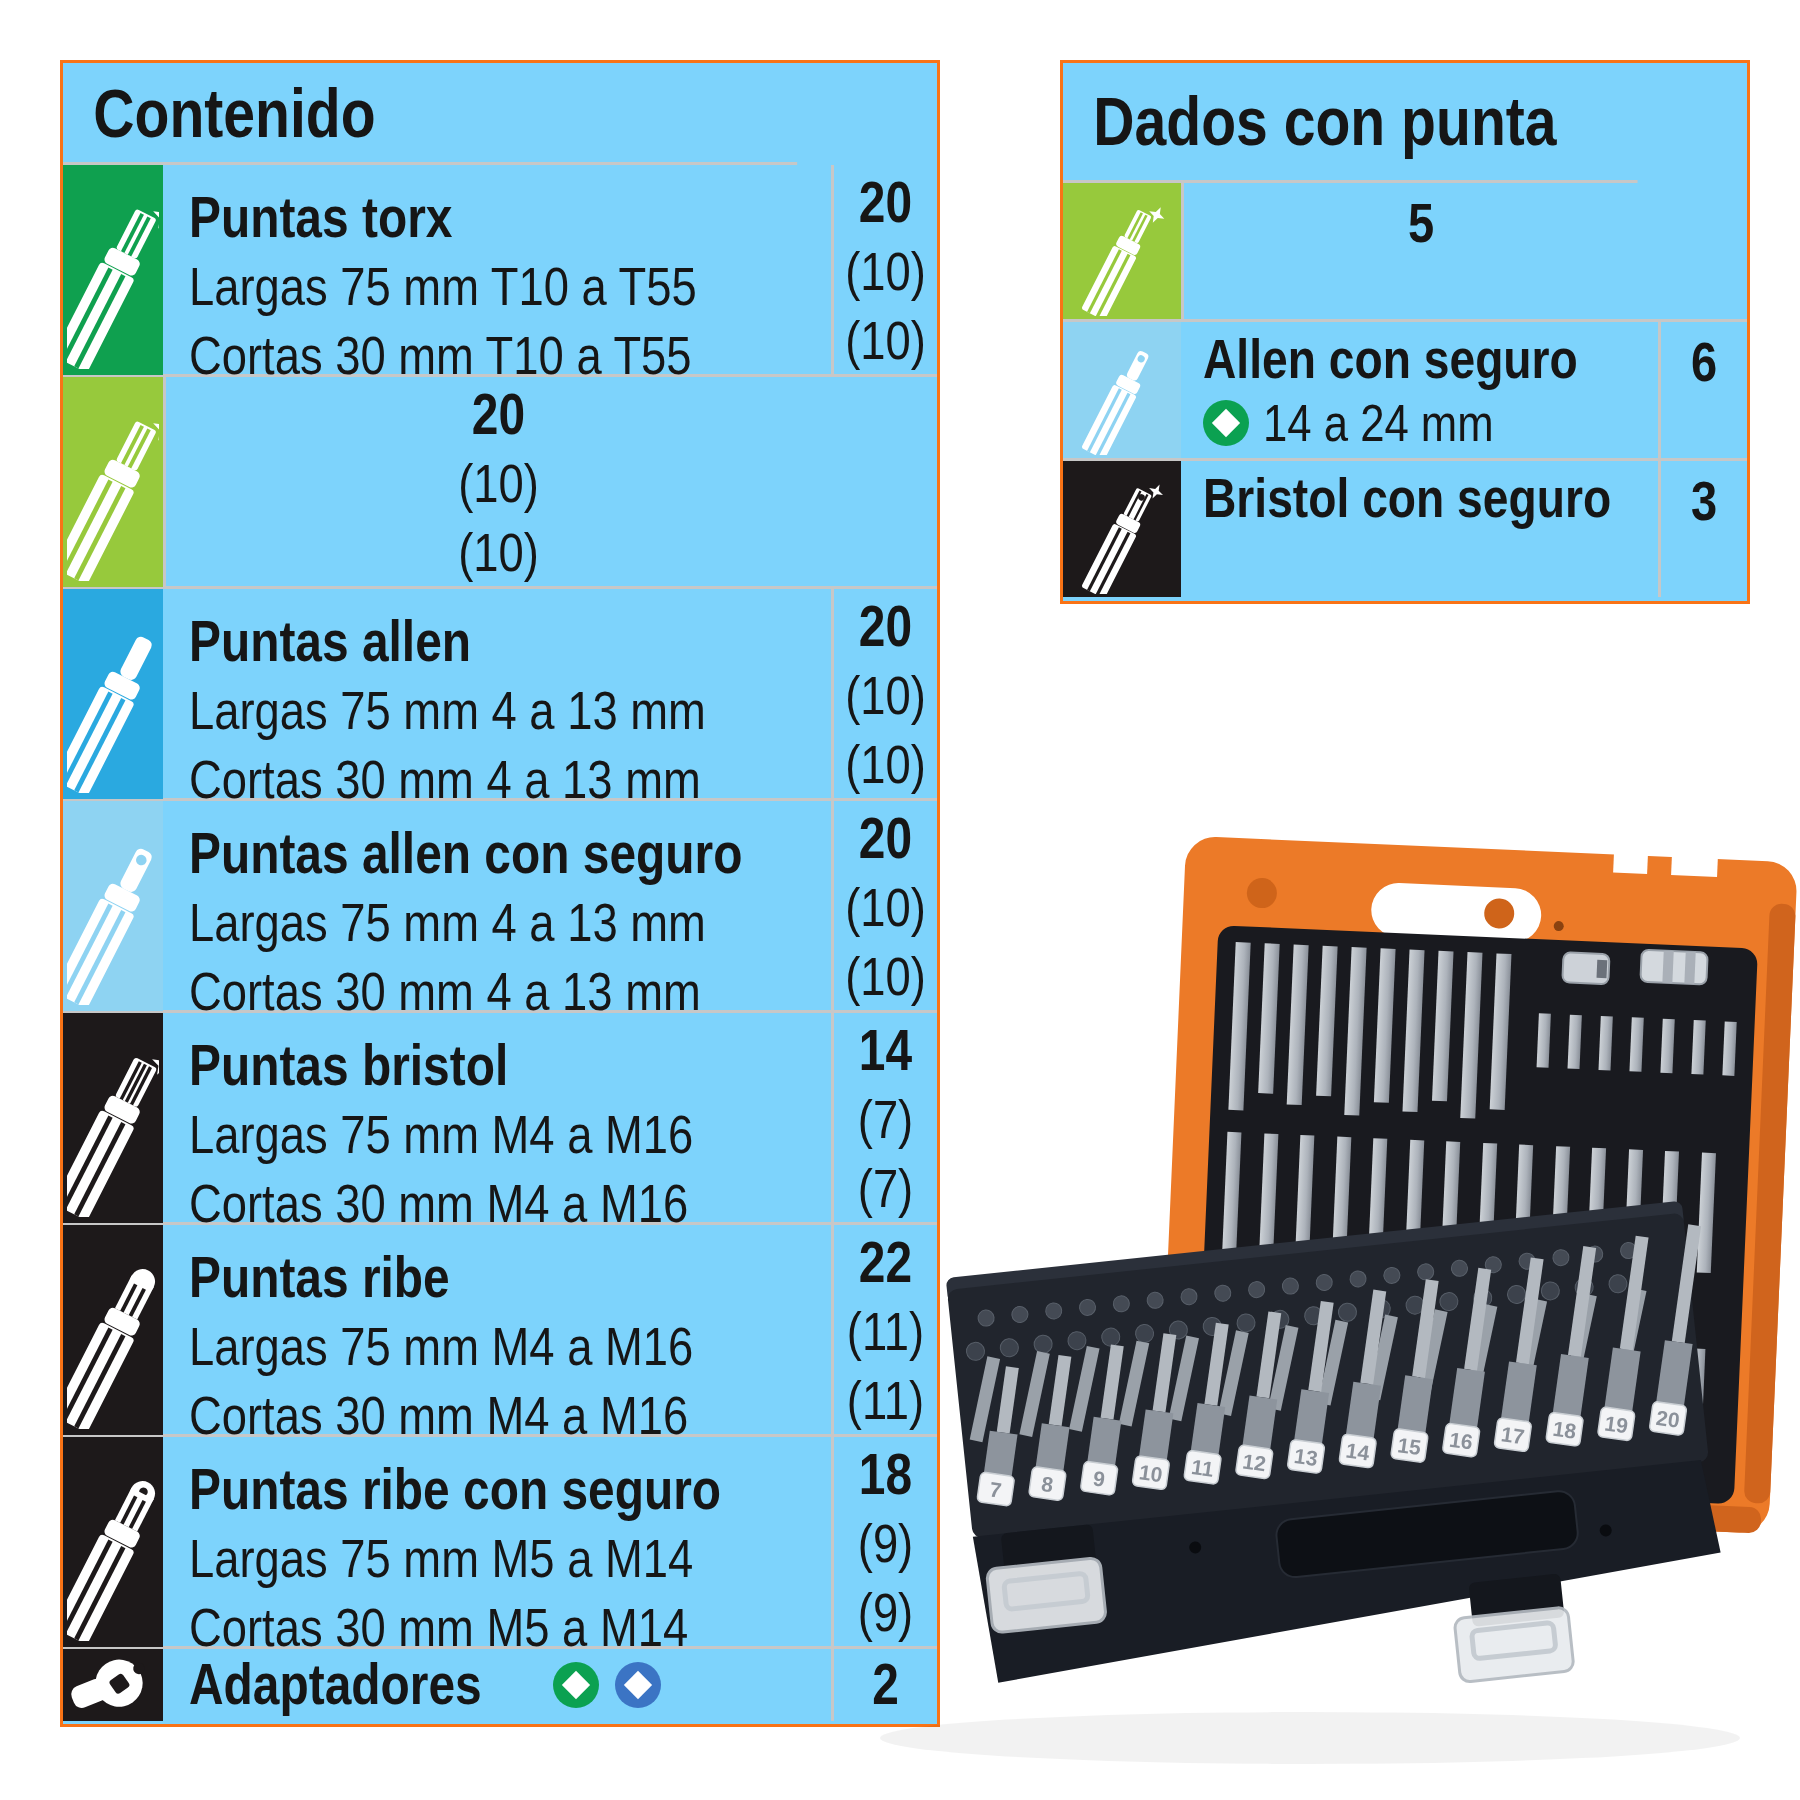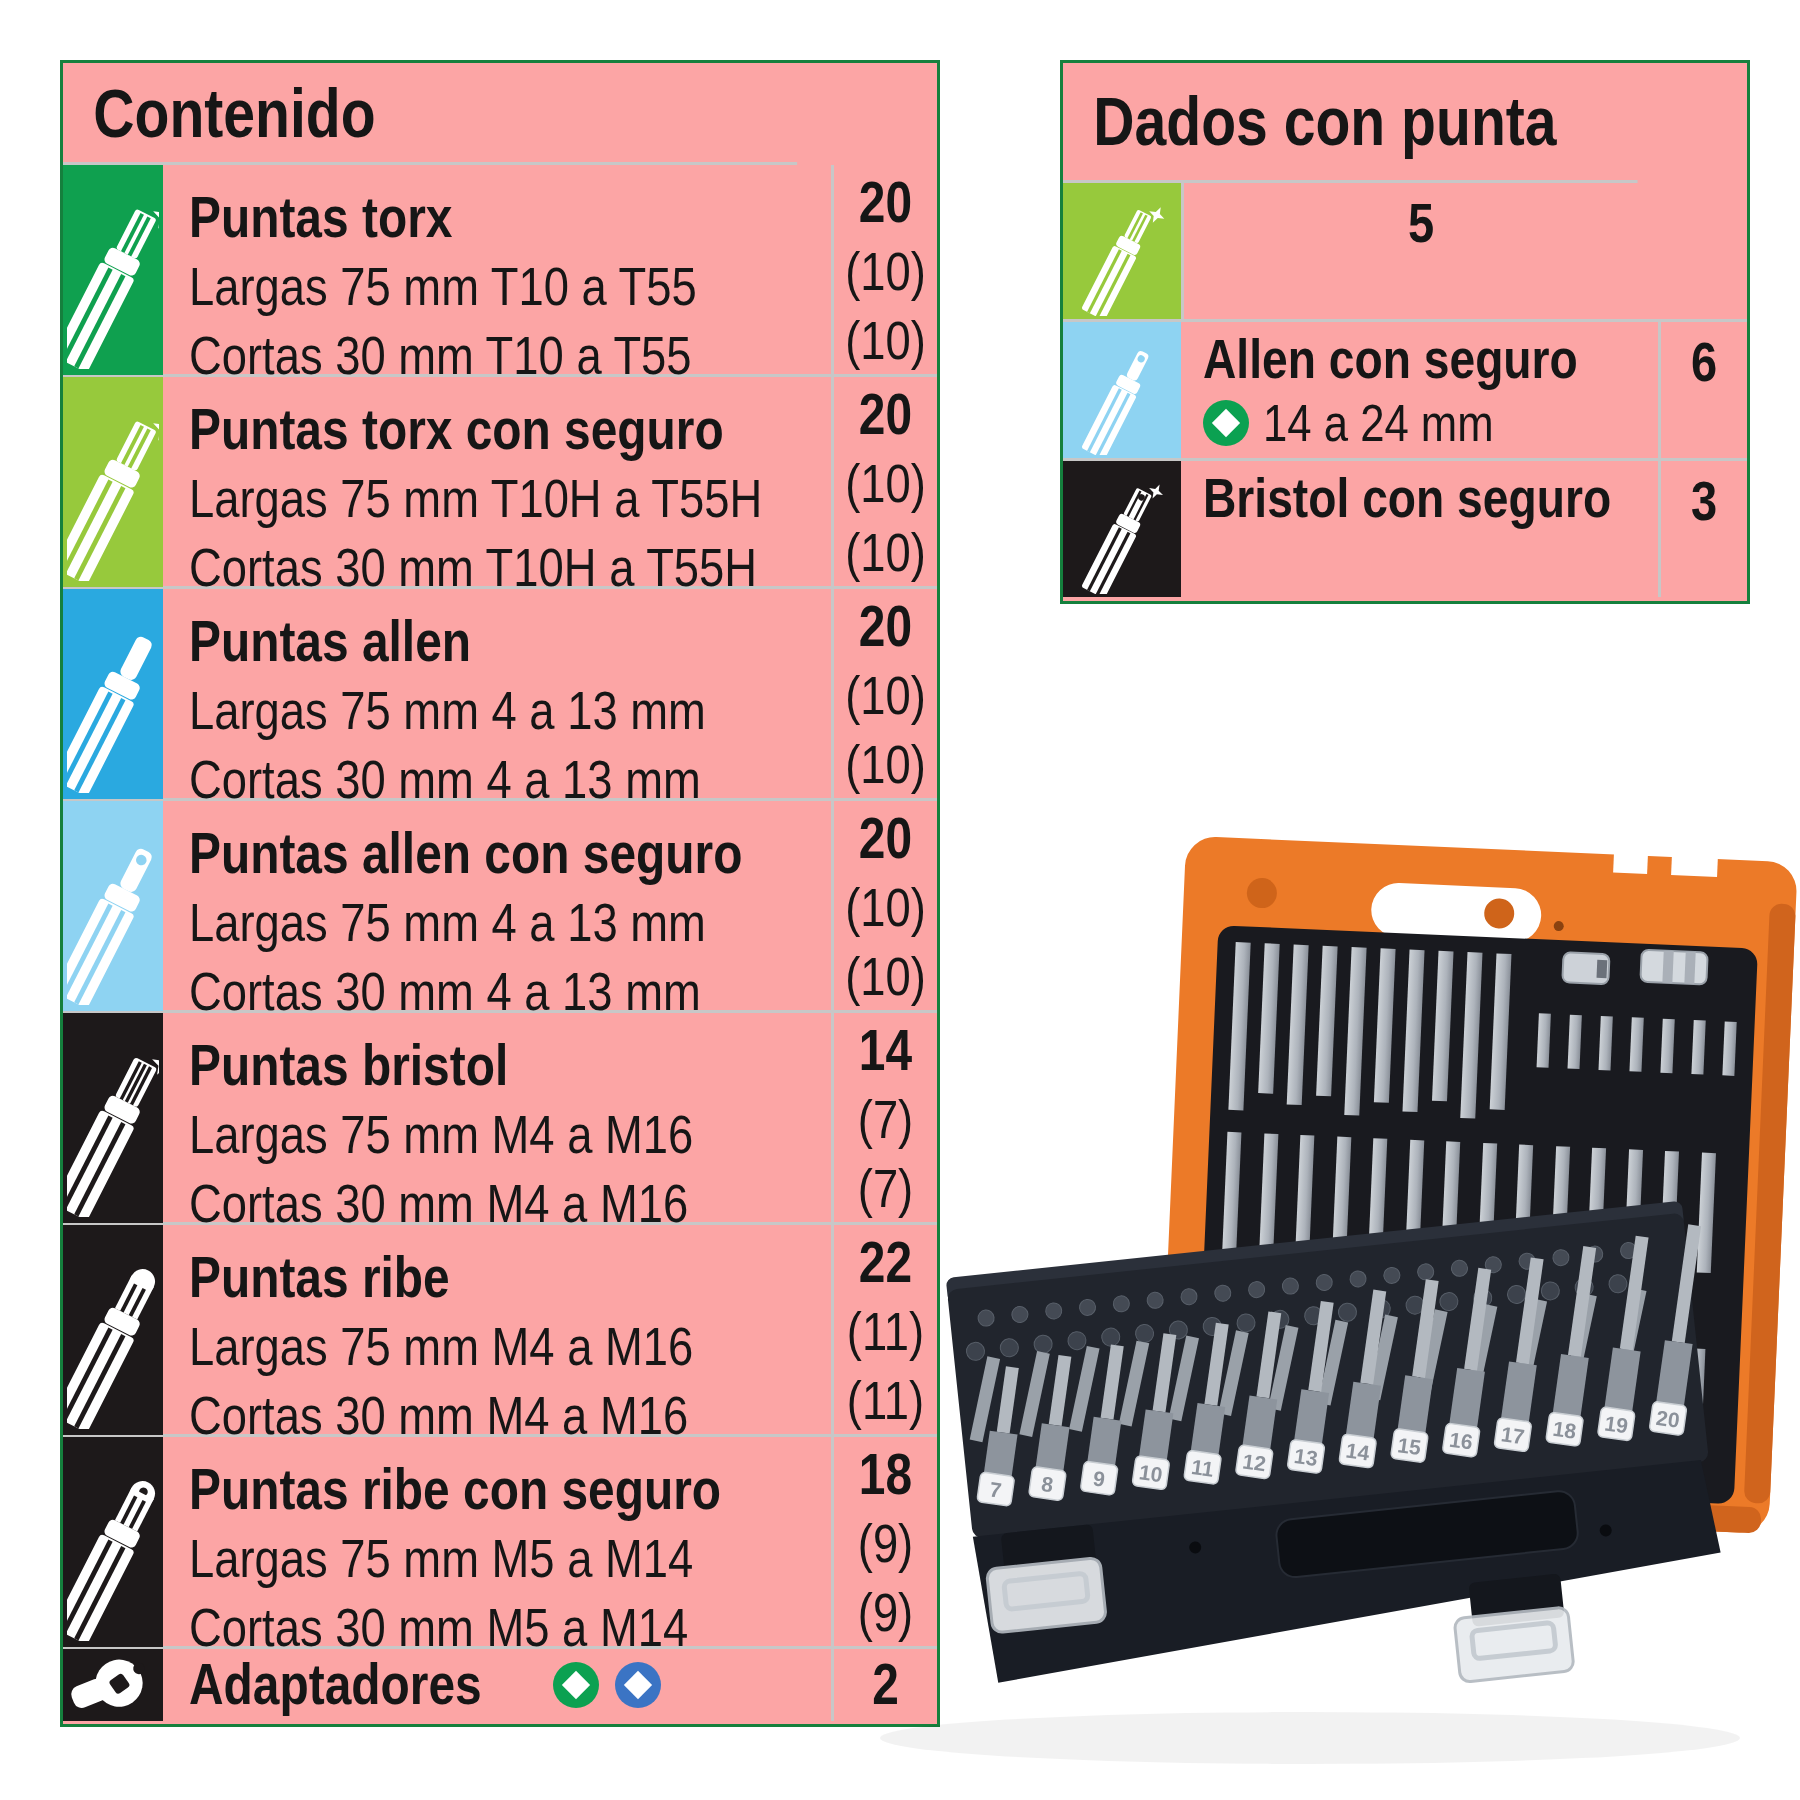--- a/index.html
+++ b/index.html
@@ -1,20 +1,20 @@
 <!DOCTYPE html>
 <html><head>
 <meta charset="utf-8">
 <style>
   html,body{margin:0;padding:0}
   body{
     width:1800px;height:1800px;position:relative;background:#ffffff;
     font-family:"Liberation Sans", sans-serif;color:#161616;overflow:hidden;
   }
-  .panel{position:absolute;border:3px solid #15803d;background:#fca5a5;box-sizing:border-box}
+  .panel{position:absolute;border:3px solid #f97316;background:#7dd3fc;box-sizing:border-box}
   #contenido-table{left:60px;top:60px;width:880px;height:1667px}
   #dados-table{left:1060px;top:60px;width:690px;height:544px}
 
   .t-title{font-weight:700;font-size:68px;line-height:100px;height:102px;
     padding-left:36px;border-bottom:3px solid #c7c7c7;box-sizing:border-box}
 
   .c-row{display:grid;grid-template-columns:100px 1fr 106px;height:212px;
     border-bottom:3px solid #c7c7c7;box-sizing:border-box}
   .c-row.small{height:72px}
   .c-row:last-child{border-bottom:none}
@@ -175,25 +175,20 @@
       <div class="count-sub cond-c">(10)</div>
       <div class="count-sub cond-c">(10)</div>
     </div>
   </div>
 
   <div class="c-row">
     <div class="icon-cell" style="background:#97c93c;color:#97c93c">
       <svg width="92" height="198">
           <use href="#bit-torx"></use>
         </svg>
-    </div>
-    <div class="text-cell">
-      <div class="row-name cond">Puntas torx con seguro</div>
-      <div class="row-detail cond">Largas 75 mm T10H a T55H</div>
-      <div class="row-detail cond">Cortas 30 mm T10H a T55H</div>
     </div>
     <div class="count-cell">
       <div class="count-main cond-c">20</div>
       <div class="count-sub cond-c">(10)</div>
       <div class="count-sub cond-c">(10)</div>
     </div>
   </div>
 
   <div class="c-row">
     <div class="icon-cell" style="background:#2aa9e0;color:#2aa9e0">

